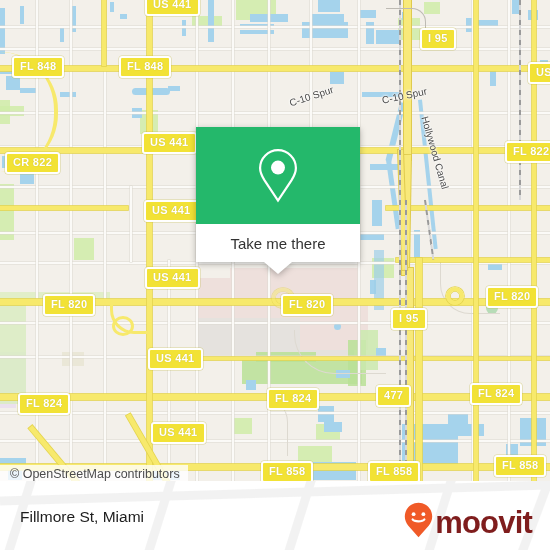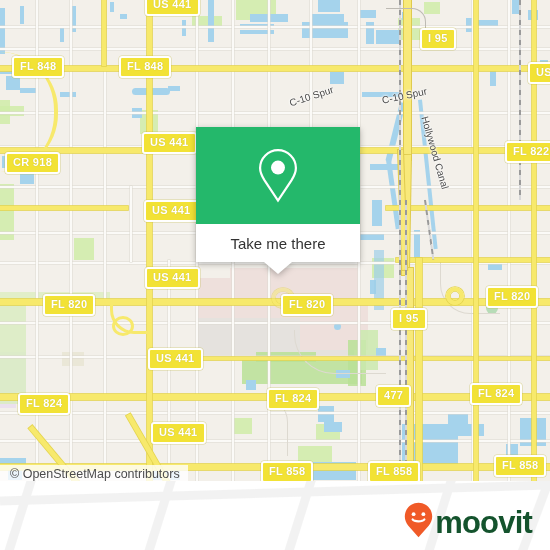--- a/index.html
+++ b/index.html
@@ -187,21 +187,21 @@
   #brand {
     position: absolute;
     right: 18px; top: 21px;
     display: flex;
     align-items: center;
     z-index: 3;
   }
   #brand-text {
     font-size: 31px;
     font-weight: bold;
-    color: #14532d;
+    color: #7f1d1d;
     letter-spacing: -0.8px;
     line-height: 31px;
     margin-left: 2px;
   }
 </style>
 </head>
 <body>
 
 <div id="app">
 
@@ -374,21 +374,21 @@
     <div style="position:absolute;left:386px;top:8px;width:40px;height:26px;border-top:1.4px solid #bdbab3;border-right:1.4px solid #bdbab3;border-radius:0 14px 0 0;"></div>
 
     <div id="shields">
         <div class="shield" style="left: 145px; top: -6px;">US 441</div>
         <div class="shield" style="left: 420px; top: 28px;">I 95</div>
         <div class="shield" style="left: 12px; top: 56px;">FL 848</div>
         <div class="shield" style="left: 119px; top: 56px;">FL 848</div>
         <div class="shield" style="left: 528px; top: 62px;">US</div>
         <div class="shield" style="left: 142px; top: 132px;">US 441</div>
         <div class="shield" style="left: 505px; top: 141px;">FL 822</div>
-        <div class="shield" style="left: 5px; top: 152px;">CR 918</div>
+        <div class="shield" style="left: 5px; top: 152px;">CR 822</div>
         <div class="shield" style="left: 144px; top: 200px;">US 441</div>
         <div class="shield" style="left: 145px; top: 267px;">US 441</div>
         <div class="shield" style="left: 43px; top: 294px;">FL 820</div>
         <div class="shield" style="left: 281px; top: 294px;">FL 820</div>
         <div class="shield" style="left: 486px; top: 286px;">FL 820</div>
         <div class="shield" style="left: 391px; top: 308px;">I 95</div>
         <div class="shield" style="left: 148px; top: 348px;">US 441</div>
         <div class="shield" style="left: 18px; top: 393px;">FL 824</div>
         <div class="shield" style="left: 267px; top: 388px;">FL 824</div>
         <div class="shield" style="left: 376px; top: 385px;">477</div>
@@ -428,20 +428,21 @@
       <g stroke="#8c8c8c" stroke-width="9" fill="none">
         <path d="M50 0 L-10 190"></path>
         <path d="M190 0 L130 190"></path>
         <path d="M330 0 L270 190"></path>
         <path d="M470 0 L410 190"></path>
         <path d="M560 30 L500 190"></path>
         <path d="M0 80 L550 64"></path>
         <path d="M0 160 L550 140"></path>
       </g>
     </svg>
+    <div id="footer-title">Fillmore St, Miami</div>
     <div id="brand">
       <span>
         <svg width="29" height="36" viewBox="0 0 29 36" aria-hidden="true">
           <path d="M14.5 0.8C6.9 0.8 0.8 6.9 0.8 14.5c0 3.3 1.4 6.2 3.3 9L14.5 35.2l10.4-11.7c1.9-2.8 3.3-5.7 3.3-9C28.2 6.9 22.1 0.8 14.5 0.8z" fill="#f05a28"></path>
           <circle cx="9.6" cy="12.2" r="1.9" fill="#ffffff"></circle>
           <circle cx="19.4" cy="12.2" r="1.9" fill="#ffffff"></circle>
           <path d="M8.6 17.4c1.6 2.6 10 2.6 11.8 0" stroke="#ffffff" stroke-width="2.1" fill="none" stroke-linecap="round"></path>
         </svg>
       </span>
       <span id="brand-text">moovit</span>

